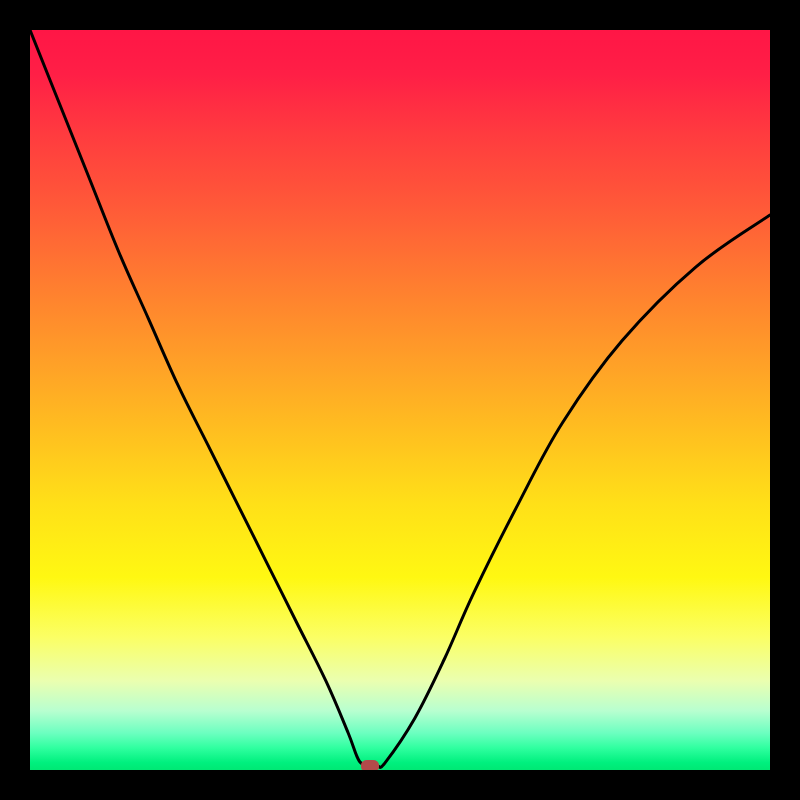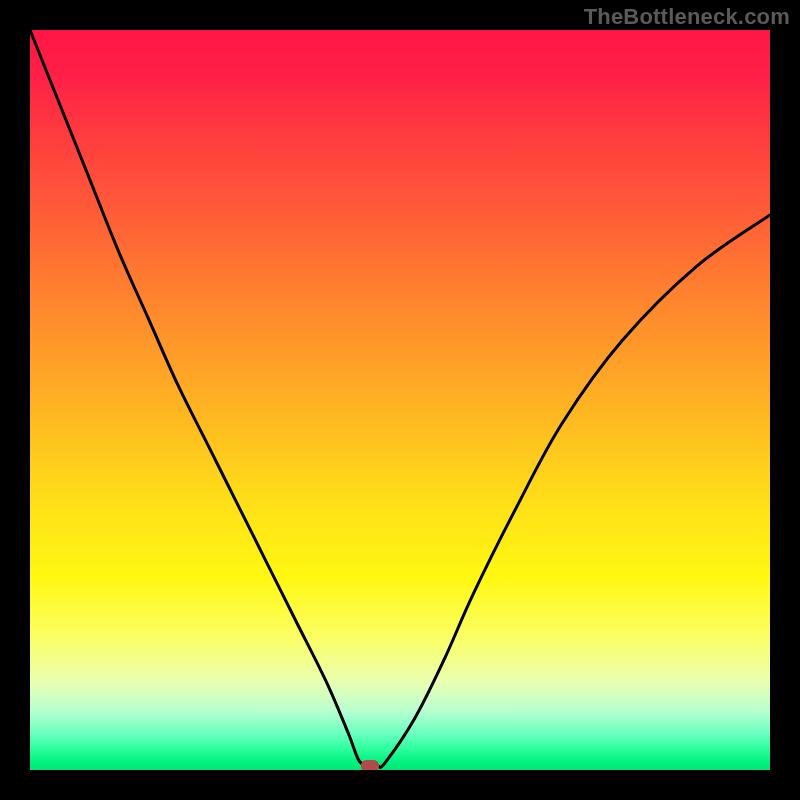--- a/index.html
+++ b/index.html
@@ -69,21 +69,20 @@
     height: 12px;
     border-radius: 6px / 5px;
     background: #b24a4a;
     transform: translate(-50%, -50%);
   }
 </style>
 </head>
 <body>
 
 <div class="container">
-  <div class="watermark">TheBottleneck.com</div>
 
   <div class="plot-area">
     <div class="gradient-bg"></div>
 
     <svg class="curve" viewBox="0 0 740 740" preserveAspectRatio="none">
       <path id="curve-path" fill="none" stroke="#000" stroke-width="3" stroke-linecap="round" stroke-linejoin="round" d="M 0 0 C 5.328 13.32, 18.944000000000003 47.36, 29.6 74 C 40.256 100.64, 48.544000000000004 121.36, 59.2 148 C 69.856 174.64, 78.14399999999999 196.692, 88.8 222 C 99.456 247.308, 107.744 264.624, 118.4 288.6 C 129.056 312.576, 137.344 332.556, 148 355.2 C 158.656 377.844, 166.944 393.08799999999997, 177.6 414.4 C 188.256 435.712, 196.544 452.288, 207.20000000000002 473.6 C 217.85600000000002 494.91200000000003, 226.144 511.48799999999994, 236.8 532.8 C 247.45600000000002 554.112, 255.74399999999997 570.688, 266.4 592 C 277.056 613.312, 286.676 631.22, 296 651.2 C 305.324 671.1800000000001, 312.20599999999996 688.6144, 318.2 703 C 324.194 717.3856, 325.30400000000003 725.126, 329.3 731.12 C 333.296 737.114, 337.07000000000005 735.3675999999999, 340.40000000000003 736.3 C 343.73 737.2324, 345.13599999999997 736.9659999999999, 347.79999999999995 736.3 C 350.46399999999994 735.634, 348.53999999999996 741.258, 355.2 732.6 C 361.86 723.942, 374.144 706.8480000000001, 384.8 688.2 C 395.456 669.552, 403.744 651.644, 414.40000000000003 629 C 425.05600000000004 606.356, 430.68 590.372, 444 562.4 C 457.32 534.428, 472.41600000000005 504.236, 488.40000000000003 473.6 C 504.384 442.96400000000006, 514.1519999999999 421.504, 532.8 392.20000000000005 C 551.448 362.8960000000001, 568.024 338.77200000000005, 592 310.8 C 615.976 282.828, 639.36 259.44399999999996, 666 236.79999999999995 C 692.64 214.15599999999995, 726.68 194.32399999999998, 740 185"></path>
     </svg>
 
     <div class="minimum-marker" id="min-marker" style="left: 340.4px; top: 736.3px;"></div>
   </div>

